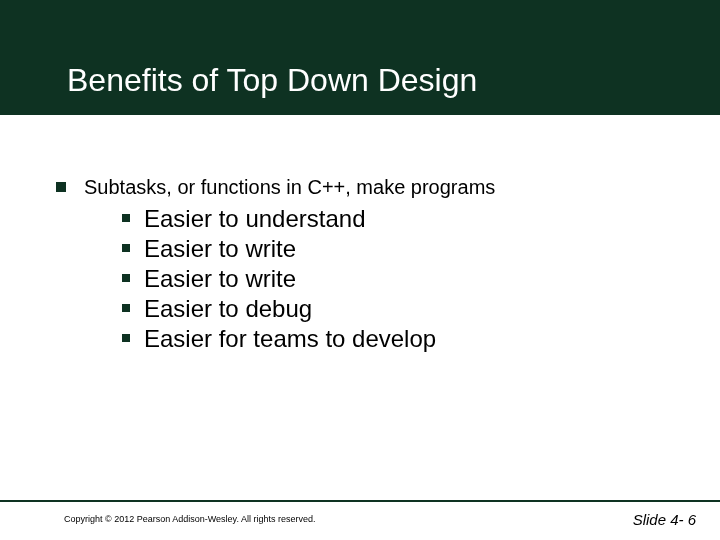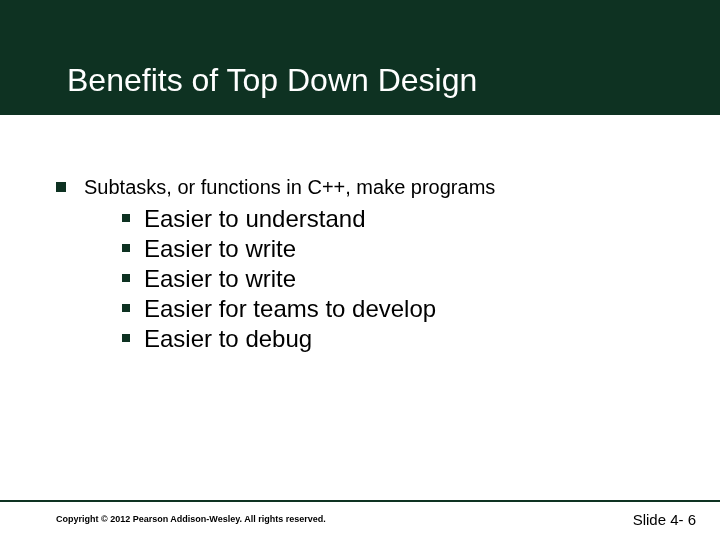--- a/index.html
+++ b/index.html
@@ -83,31 +83,31 @@
     position: absolute;
     bottom: 38px;
     left: 0;
     width: 720px;
     height: 2px;
     background: #0e3222;
   }
   .copyright {
     position: absolute;
     bottom: 16px;
-    left: 56px;
+    left: 64px;
     font-size: 9px;
     color: #000;
-    font-weight: bold;
   }
   .slide-num {
     position: absolute;
     bottom: 12px;
     right: 24px;
     font-size: 15px;
     color: #000;
+    font-style: italic;
   }
 </style>
 </head>
 <body>
 
 <div class="header-band"></div>
 <div class="title-underline"></div>
 
 <div class="title">Benefits of Top Down Design</div>
 
@@ -124,24 +124,24 @@
     <div class="sub-row">
       <div class="bullet-square sm"></div>
       <div class="lvl2-text">Easier to write</div>
     </div>
     <div class="sub-row">
       <div class="bullet-square sm"></div>
       <div class="lvl2-text">Easier to write</div>
     </div>
     <div class="sub-row">
       <div class="bullet-square sm"></div>
-      <div class="lvl2-text">Easier for teams to develop</div>
+      <div class="lvl2-text">Easier to debug</div>
     </div>
     <div class="sub-row">
       <div class="bullet-square sm"></div>
-      <div class="lvl2-text">Easier to debug</div>
+      <div class="lvl2-text">Easier for teams to develop</div>
     </div>
   </div>
 </div>
 
 <div class="footer-line"></div>
 <div class="copyright">Copyright © 2012 Pearson Addison-Wesley. All rights reserved.</div>
 <div class="slide-num">Slide 4- 6</div>
 
 </body></html>

